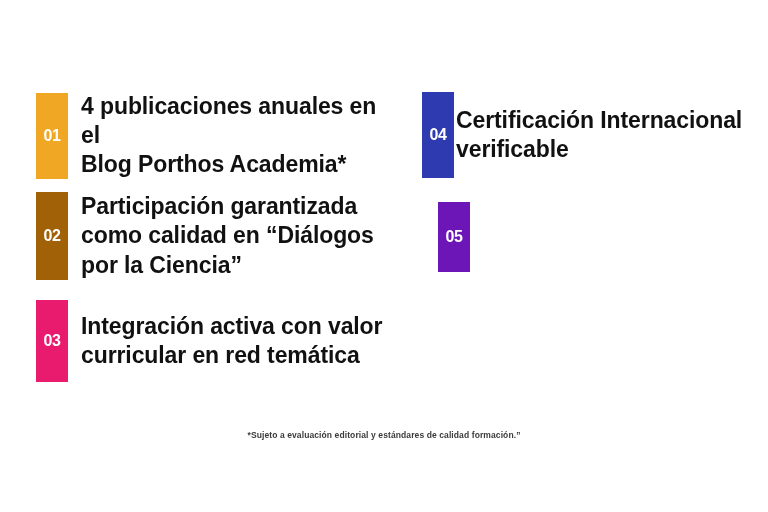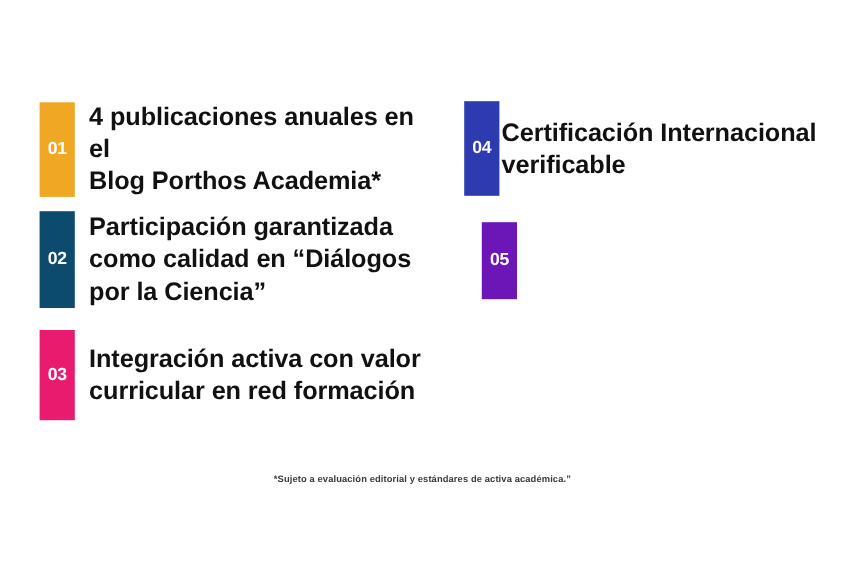--- a/index.html
+++ b/index.html
@@ -101,43 +101,43 @@
 
   <div class="col col-left">
 
     <div class="item item-01">
       <div class="num-bar" style="background:#EFA724">01</div>
       <div class="item-text">4 publicaciones anuales en el
 Blog Porthos Academia*</div>
     </div>
 
     <div class="item item-02">
-      <div class="num-bar" style="background:#0c4a6e">02</div>
+      <div class="num-bar" style="background:#a16207">02</div>
       <div class="item-text">Participación garantizada
 como calidad en “Diálogos
 por la Ciencia”</div>
     </div>
 
     <div class="item item-03">
       <div class="num-bar" style="background:#E81B6E">03</div>
       <div class="item-text">Integración activa con valor
-curricular en red formación</div>
+curricular en red temática</div>
     </div>
 
   </div>
 
   <div class="col col-right">
 
     <div class="item item-04">
       <div class="num-bar" style="background:#2E3BB0">04</div>
       <div class="item-text">Certificación Internacional
 verificable</div>
     </div>
 
     <div class="item item-05">
       <div class="num-bar" style="background:#6C16B8">05</div>
     </div>
 
   </div>
 
-  <div class="footnote">*Sujeto a evaluación editorial y estándares de activa académica.”</div>
+  <div class="footnote">*Sujeto a evaluación editorial y estándares de calidad formación.”</div>
 
 </div>
 
 </body></html>

